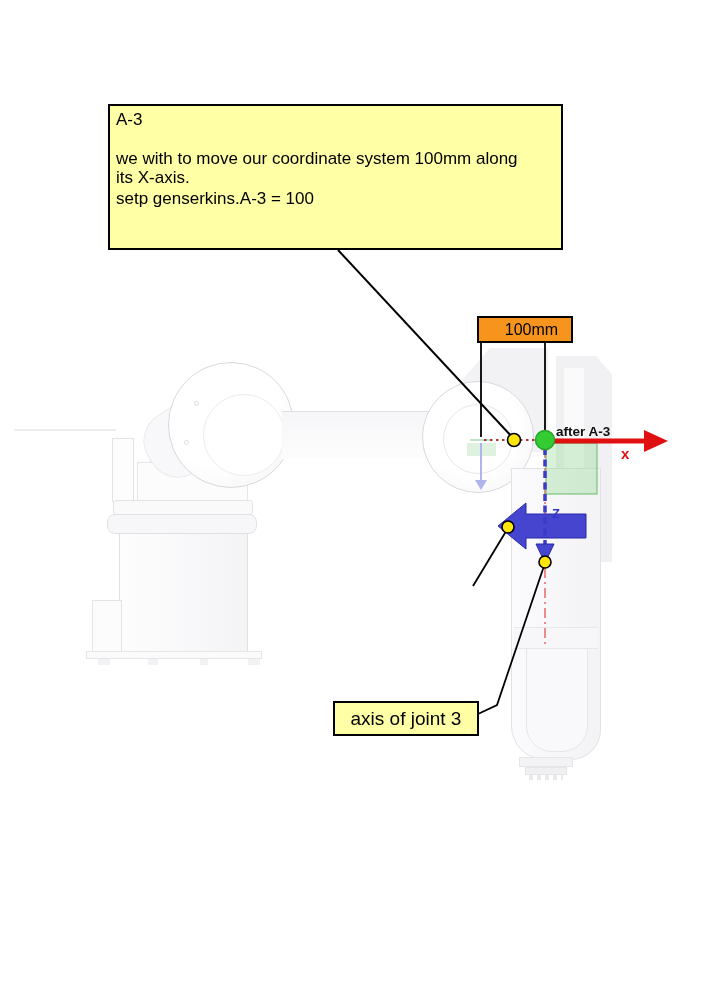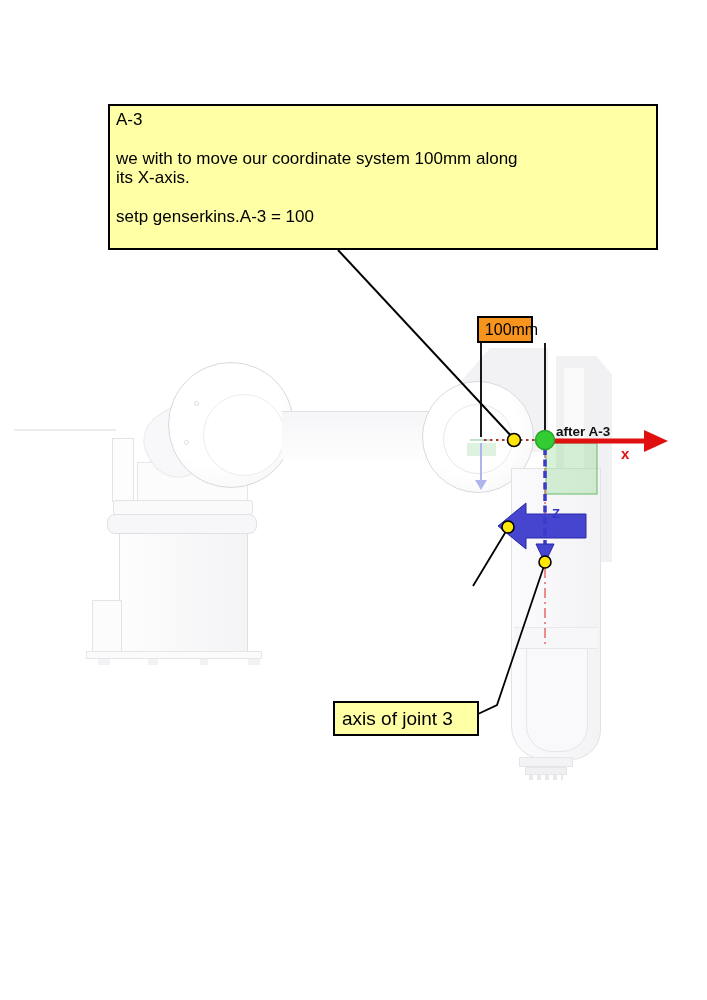--- a/index.html
+++ b/index.html
@@ -11,39 +11,39 @@
 
   
   .robot-part{position:absolute;}
   .circle{border-radius:50%;}
 
   
   #overlay{position:absolute;left:0;top:0;width:707px;height:1000px;z-index:5;}
 
   
   .note-box{
-    position:absolute;left:108px;top:104px;width:550px;height:146px;
+    position:absolute;left:108px;top:104px;width:455px;height:146px;
     background:#ffffa6;border:2px solid #000;z-index:6;
     padding:4px 6px;font-size:17px;line-height:19.5px;color:#000;
   }
   .note-title{margin-bottom:19px;}
-  .note-cmd{margin-top:19px;}
+  .note-cmd{margin-top:1px;}
 
   .dim-box{
-    position:absolute;left:477px;top:316px;width:56px;height:27px;
+    position:absolute;left:477px;top:316px;width:96px;height:27px;
     background:#f7941d;border:2px solid #000;z-index:6;
     display:flex;align-items:center;justify-content:center;
     font-size:16px;color:#000;padding-left:13px;
   }
   .callout{
     position:absolute;background:#ffffa6;border:2px solid #000;z-index:6;
     color:#000;display:flex;align-items:center;
   }
   .callout.rotation{left:300px;top:588px;width:217px;height:26px;font-size:16px;padding:0 5px;}
-  .callout.axis{left:333px;top:701px;width:146px;height:35px;font-size:19px;padding:0 7px;}
+  .callout.axis{left:333px;top:701px;width:146px;height:35px;font-size:19px;padding:0 7px;justify-content:center;}
 </style>
 </head>
 <body>
 
 <div id="stage">
 
   <div class="robot-part" style="left:14px;top:429px;width:102px;height:2px;background:#ededee;"></div>
 
   <div class="robot-part" style="left:112px;top:438px;width:22px;height:64px;background:#fdfdfe;border:1px solid #e3e3e6;"></div>
   <div class="robot-part" style="left:150px;top:447px;width:62px;height:18px;background:#fbfbfd;border:1px solid #e6e6e9;"></div>

